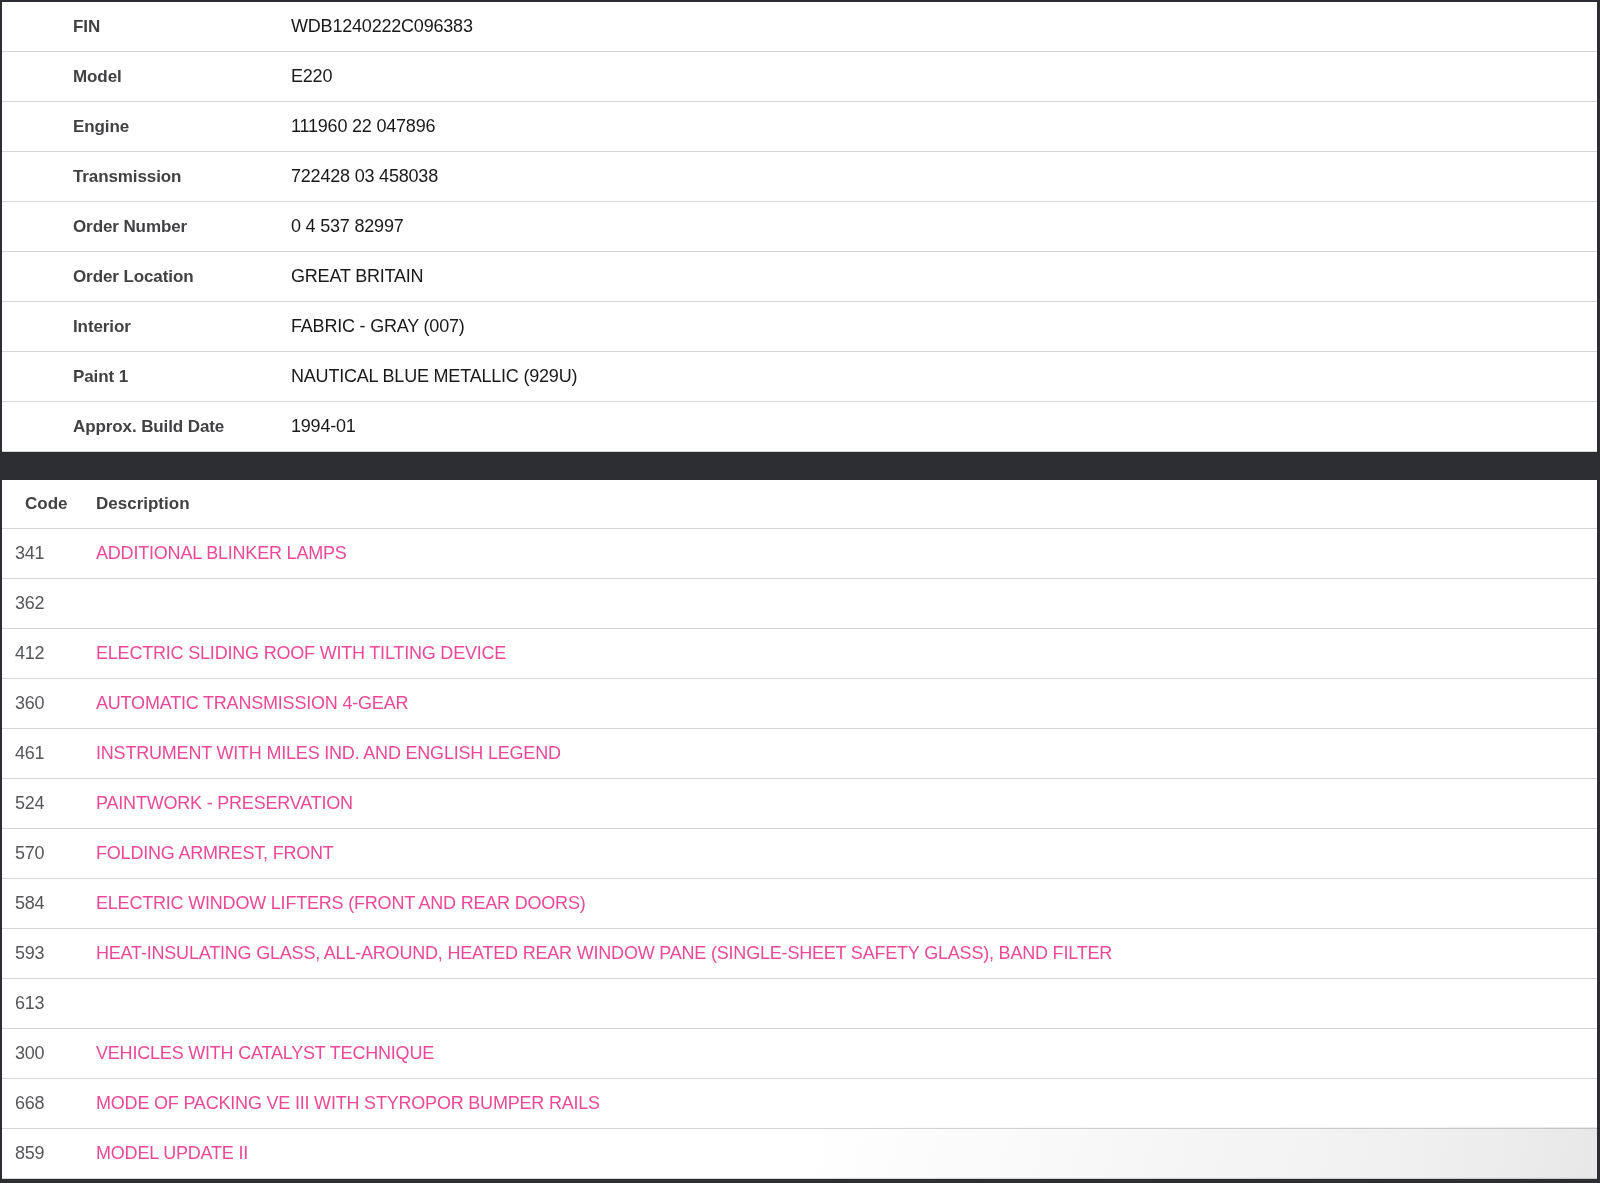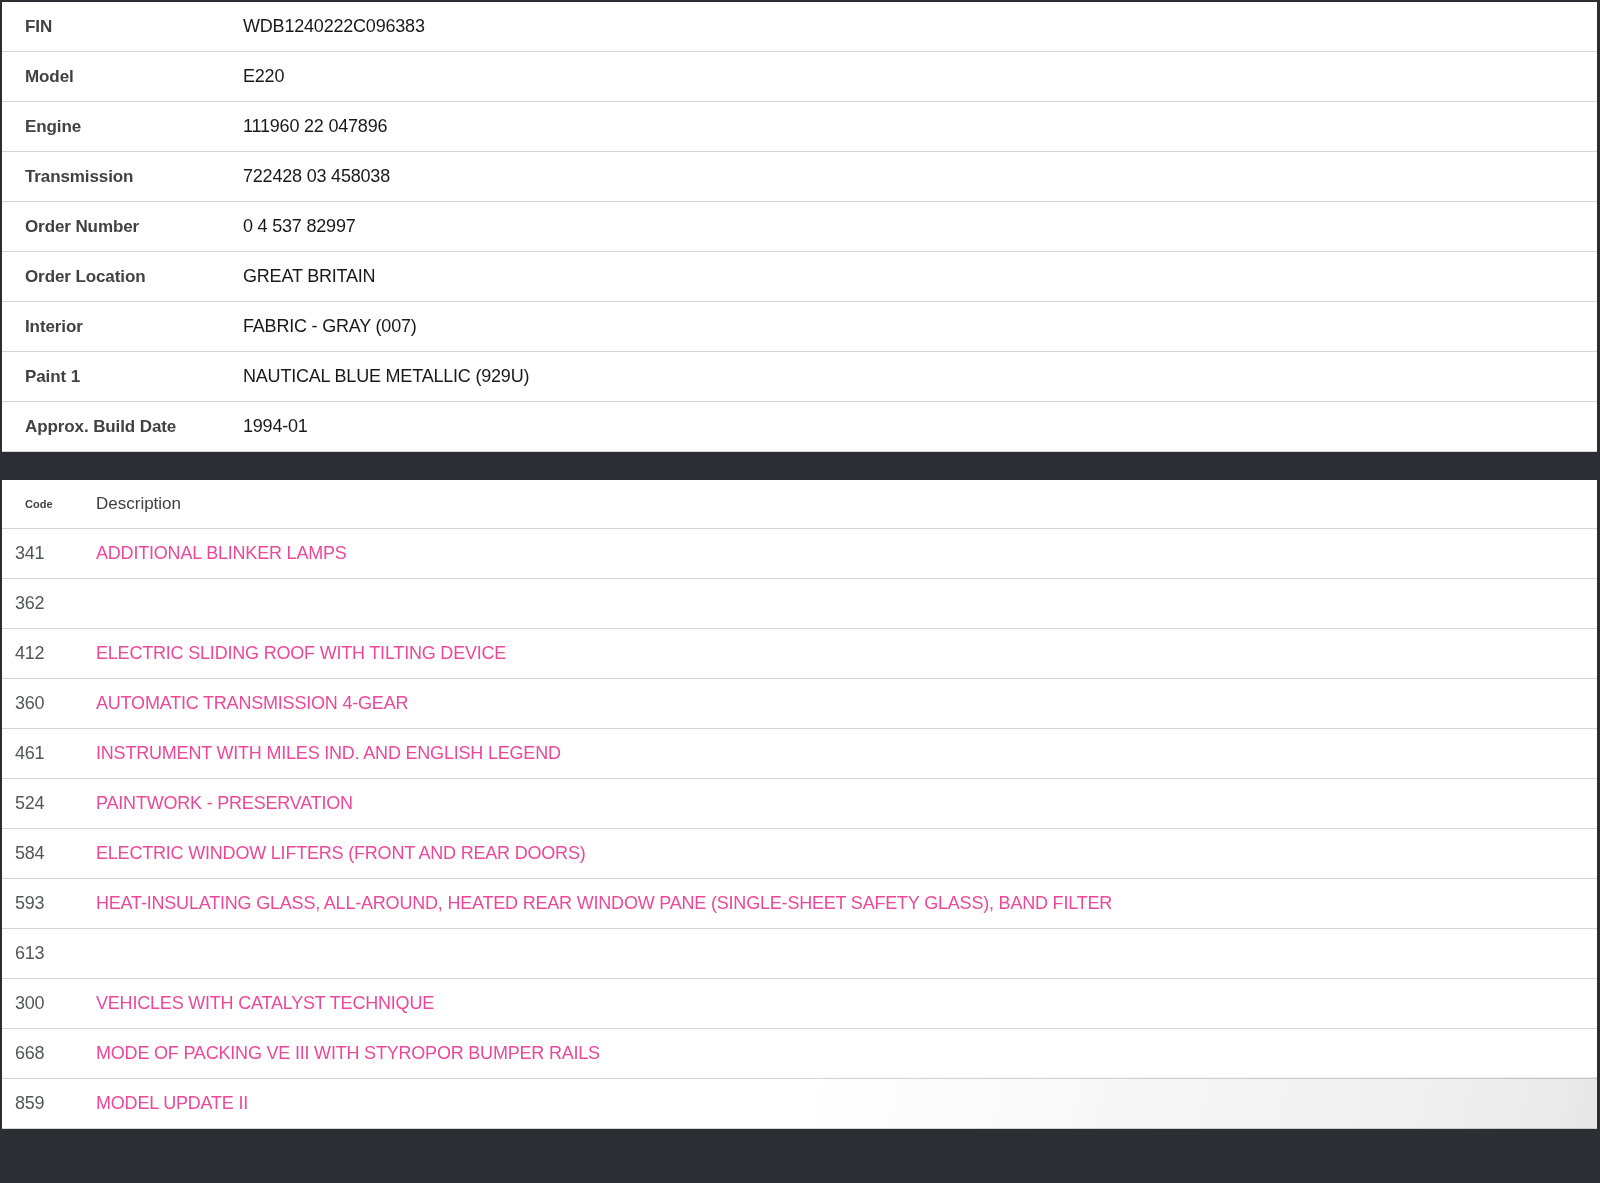--- a/index.html
+++ b/index.html
@@ -28,20 +28,21 @@
   .card-codes .row-header { height: 49px; }
 
   .label-cell {
     width: 241px;
     padding-left: 23px;
     flex: 0 0 241px;
     font-size: 17px;
     font-weight: bold;
     color: #414143;
     letter-spacing: -0.1px;
+    margin-left: 48px;
   }
   .value-cell {
     flex: 1;
     font-size: 18px;
     color: #19191b;
     letter-spacing: -0.2px;
     white-space: nowrap;
   }
 
   .code-cell {
@@ -56,28 +57,28 @@
     flex: 1;
     font-size: 18px;
     color: #ec4899;
     letter-spacing: -0.2px;
     white-space: nowrap;
   }
   .header-code-cell {
     width: 94px;
     padding-left: 23px;
     flex: 0 0 94px;
-    font-size: 11px;
+    font-size: 17px;
     font-weight: bold;
     color: #414143;
   }
   .header-desc-cell {
     flex: 1;
     font-size: 17px;
-    font-weight: normal;
+    font-weight: bold;
     color: #414143;
   }
 
   .gap-band {
     position: absolute;
     top: 452px; left: 0;
     width: 1600px; height: 28px;
     background: #2c2e33;
   }
 
@@ -174,20 +175,24 @@
   <div class="row">
     <div class="code-cell">461</div>
     <div class="desc-cell">INSTRUMENT WITH MILES IND. AND ENGLISH LEGEND</div>
   </div>
 
   <div class="row">
     <div class="code-cell">524</div>
     <div class="desc-cell">PAINTWORK - PRESERVATION</div>
   </div>
 
+  <div class="row">
+    <div class="code-cell">570</div>
+    <div class="desc-cell">FOLDING ARMREST, FRONT</div>
+  </div>
 
   <div class="row">
     <div class="code-cell">584</div>
     <div class="desc-cell">ELECTRIC WINDOW LIFTERS (FRONT AND REAR DOORS)</div>
   </div>
 
   <div class="row">
     <div class="code-cell">593</div>
     <div class="desc-cell">HEAT-INSULATING GLASS, ALL-AROUND, HEATED REAR WINDOW PANE (SINGLE-SHEET SAFETY GLASS), BAND FILTER</div>
   </div>

